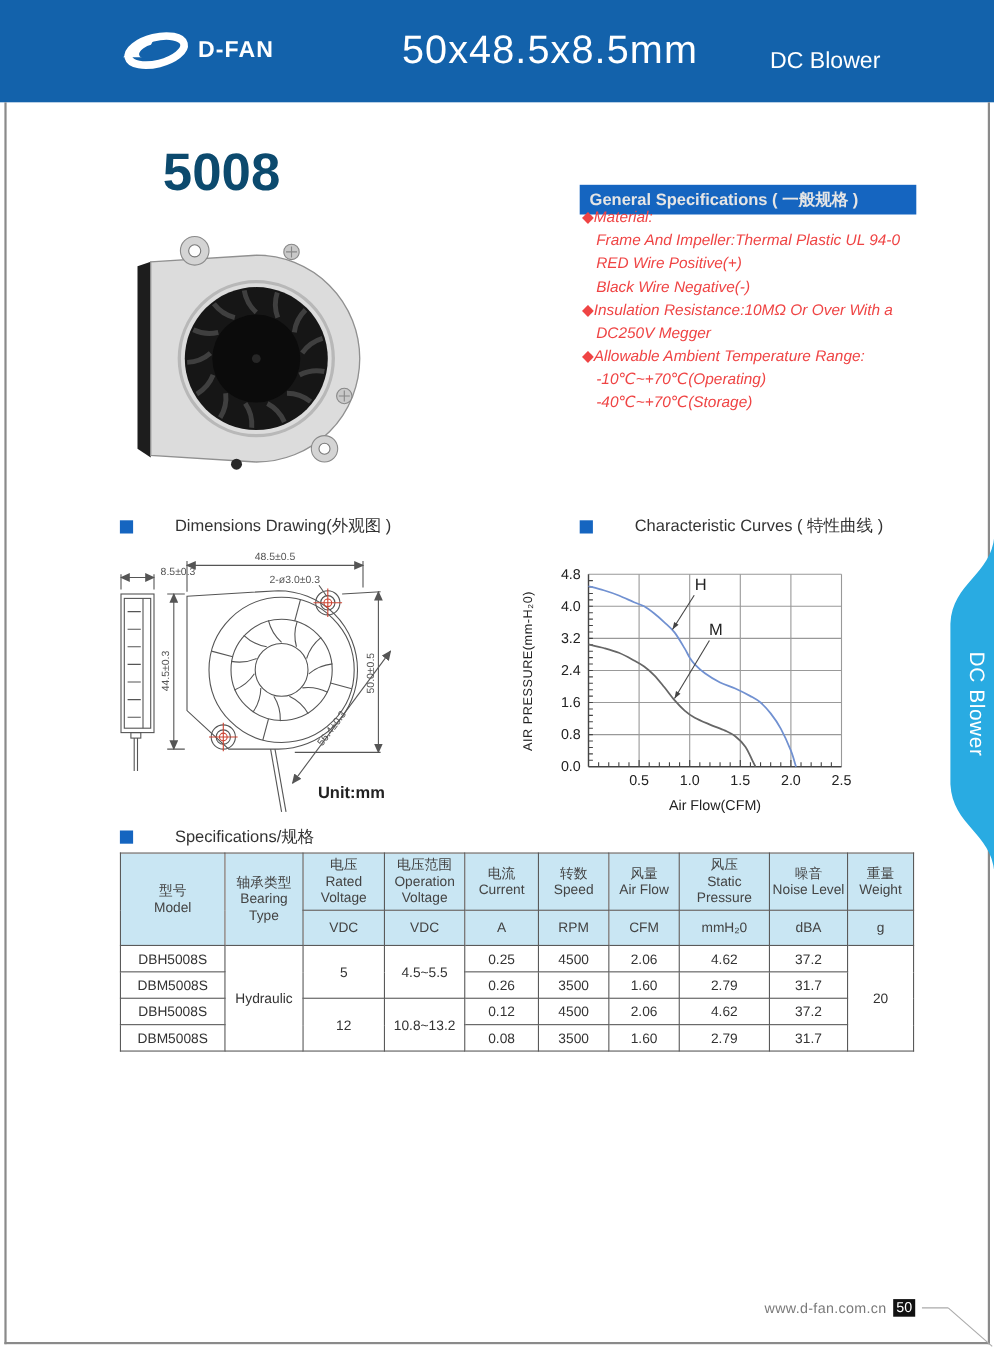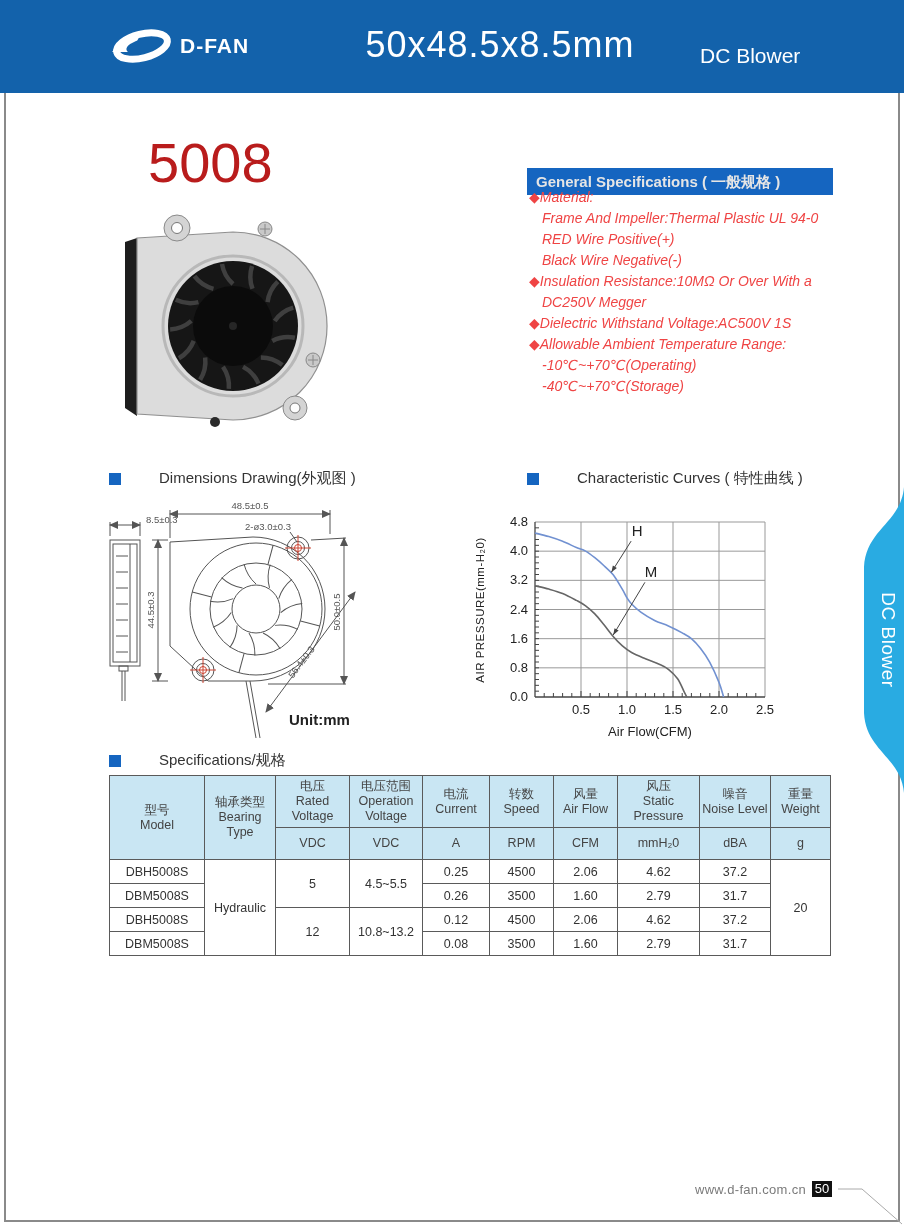--- a/index.html
+++ b/index.html
@@ -9,21 +9,21 @@
   .header{position:absolute;left:0;top:0;width:904px;height:93px;background:#1362ab;}
   .logo{position:absolute;left:110px;top:26px;display:flex;align-items:center;}
   .logo .brand{color:#fff;font-size:21px;font-weight:bold;letter-spacing:1px;margin-left:6px;}
   .size-title{position:absolute;left:300px;top:24px;width:400px;text-align:center;
               color:#fff;font-size:36px;font-weight:400;letter-spacing:1px;}
   .product-type{position:absolute;left:700px;top:44px;color:#fff;font-size:21px;font-weight:500;}
   
   .frame{position:absolute;left:4px;top:93px;right:4px;bottom:4px;
          border:2px solid #8a8a8a;border-top:none;pointer-events:none;}
   
-  .model-number{position:absolute;left:148px;top:130px;font-size:56px;font-weight:400;color:#b91c1c;}
+  .model-number{position:absolute;left:148px;top:130px;font-size:48px;font-weight:700;color:#0c4a6e;}
   .product-photo{position:absolute;left:115px;top:198px;}
   
   .gs-banner{position:absolute;left:527px;top:168px;width:306px;height:27px;background:#1565c0;
              color:#e5e5e5;font-size:15px;font-weight:600;line-height:27px;padding-left:9px;box-sizing:border-box;}
   .gs-list{position:absolute;left:529px;top:187px;width:330px;font-size:14px;line-height:21px;color:#ef4444;font-style:italic;}
   .gs-line.cont{padding-left:13px;}
   
   .sec-head{position:absolute;display:flex;align-items:center;font-size:15px;font-weight:500;color:#333;gap:30px;}
   .sec-square{width:12px;height:12px;background:#1565c0;margin-right:8px;flex:0 0 auto;}
   
@@ -108,21 +108,20 @@
   </svg>
 
   <div class="gs-banner">General Specifications ( 一般规格 )</div>
   <div class="gs-list">
     <div class="gs-line">◆Material:</div>
     <div class="gs-line cont">Frame And Impeller:Thermal Plastic UL 94-0</div>
     <div class="gs-line cont">RED Wire Positive(+)</div>
     <div class="gs-line cont">Black Wire Negative(-)</div>
     <div class="gs-line">◆Insulation Resistance:10MΩ Or Over With a</div>
     <div class="gs-line cont">DC250V Megger</div>
-    <div class="gs-line">◆Dielectric Withstand Voltage:AC500V 1S</div>
     <div class="gs-line">◆Allowable Ambient Temperature Range:</div>
     <div class="gs-line cont">-10℃~+70℃(Operating)</div>
     <div class="gs-line cont">-40℃~+70℃(Storage)</div>
   </div>
 
   <div class="sec-head" style="left:109px;top:469px;">
     <span class="sec-square"></span>
     <span>Dimensions Drawing(外观图 )</span>
   </div>
   <div class="sec-head" style="left:527px;top:469px;">

